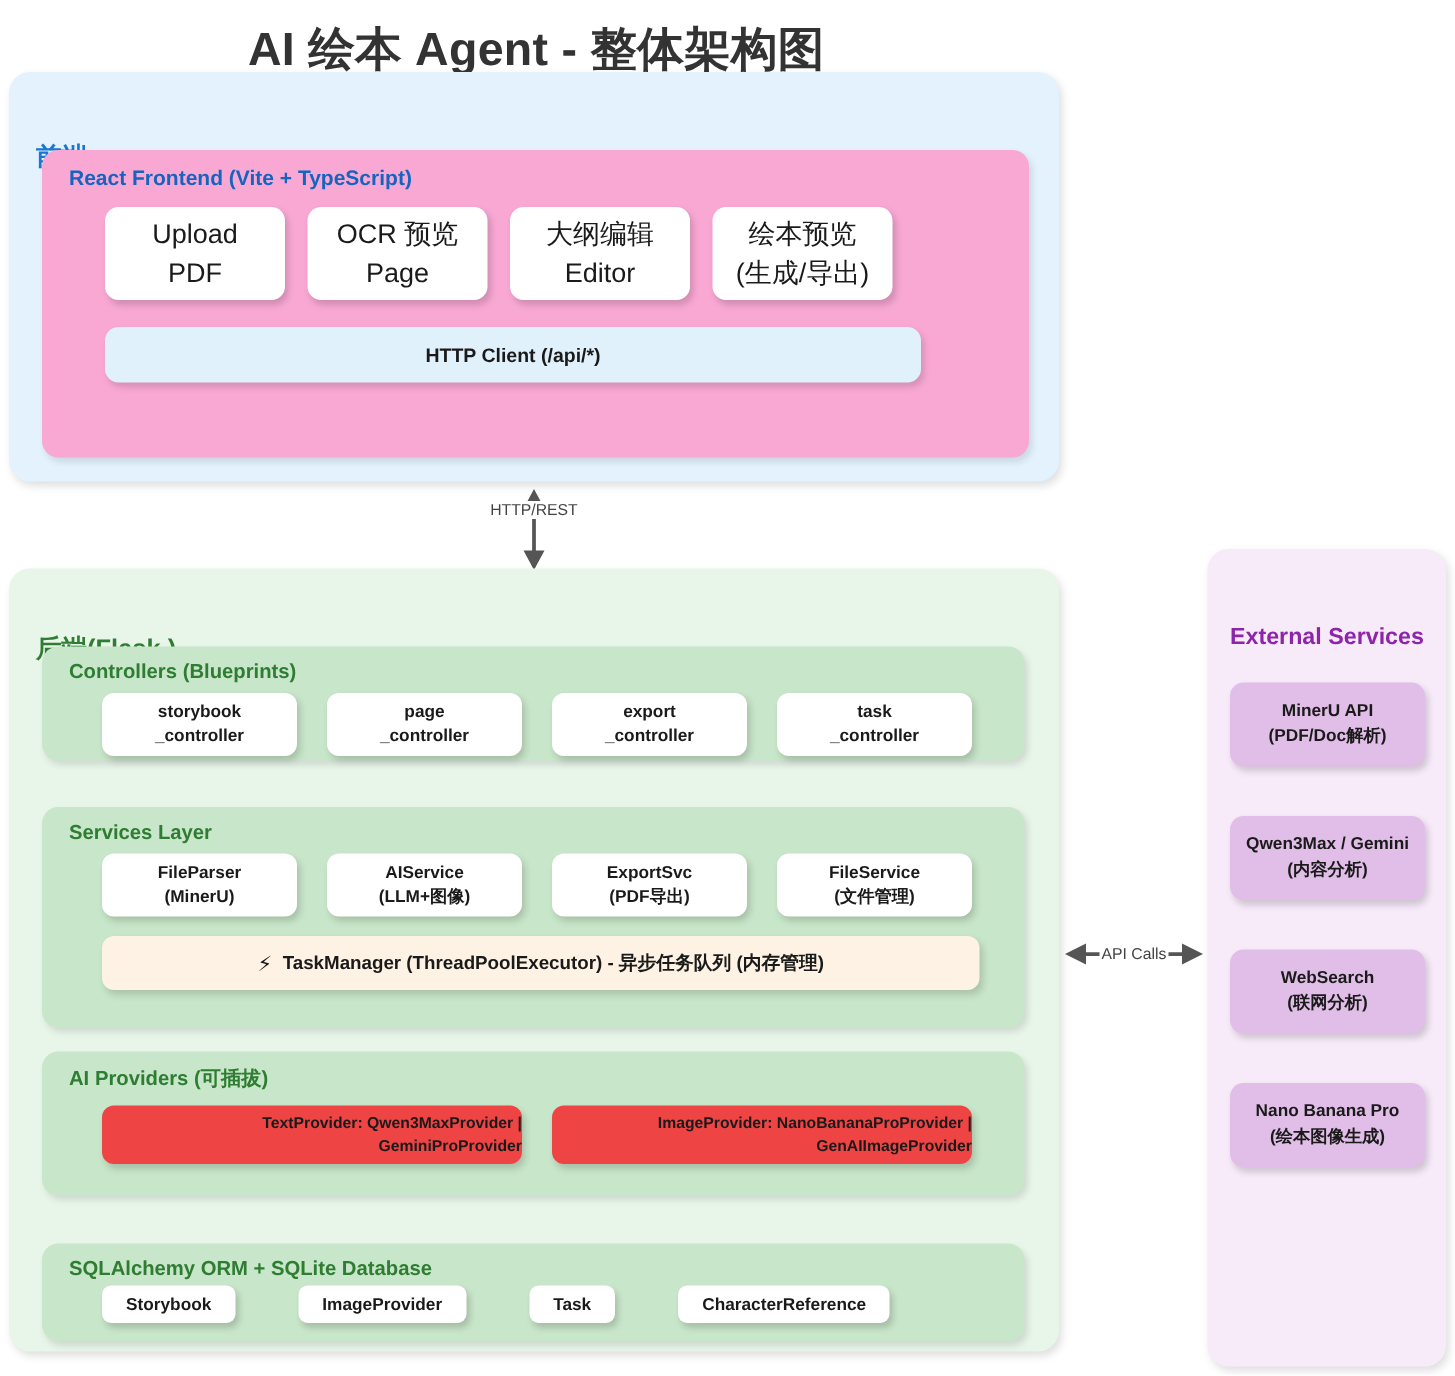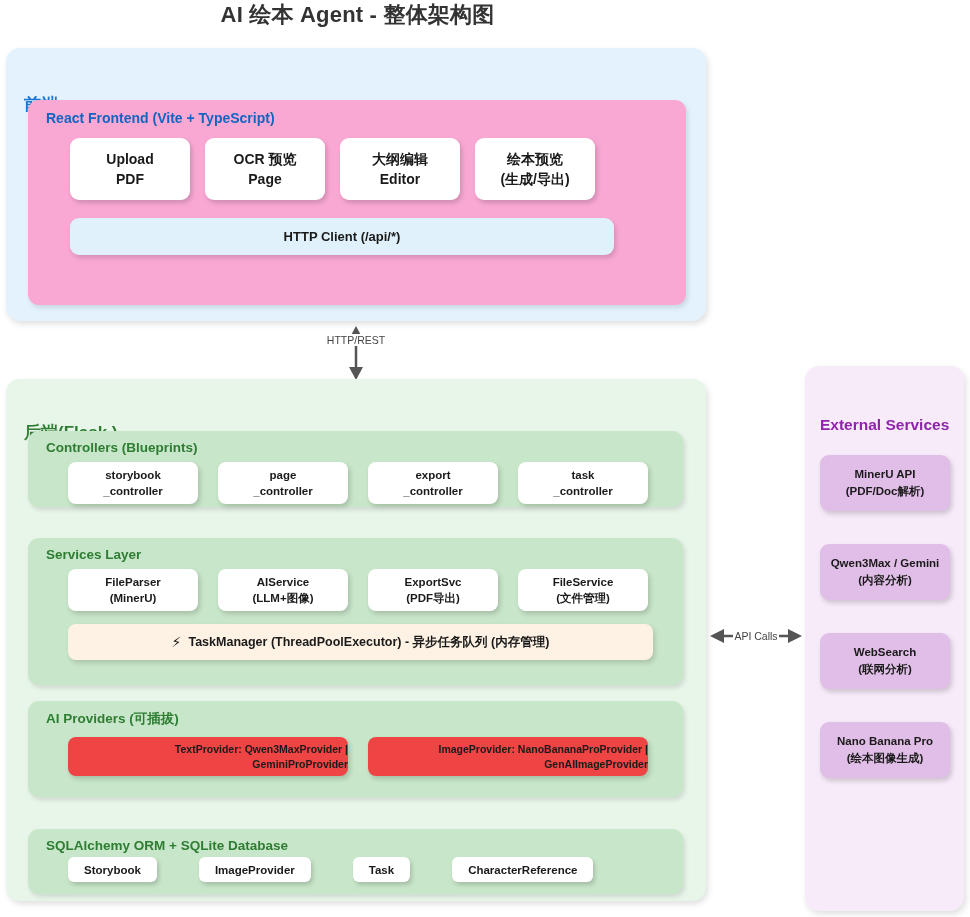--- a/index.html
+++ b/index.html
@@ -6,23 +6,23 @@
   html, body {
     width: 970px; height: 917px;
     background: #ffffff;
     font-family: "Liberation Sans", "DejaVu Sans", sans-serif;
     overflow: hidden;
   }
   #canvas { position: relative; width: 970px; height: 917px; }
 
   
   .diagram-title {
-    position: absolute; top: 0; left: 0; width: 715px;
+    position: absolute; top: 12px; left: 0; width: 715px;
     text-align: center;
-    font-size: 22px; font-weight: bold; color: #333333;
+    font-size: 31px; font-weight: bold; color: #333333;
     letter-spacing: 0.2px;
   }
 
   
   .outer-panel {
     position: absolute;
     border-radius: 14px;
     box-shadow: 2px 3px 6px rgba(0,0,0,0.13);
   }
   .outer-title {
@@ -54,21 +54,21 @@
 
   .fe-box-row {
     position: absolute; left: 42px; top: 38px;
     display: flex; gap: 15px;
   }
   .fe-box {
     width: 120px; height: 62px;
     background: #ffffff; border-radius: 9px;
     display: flex; flex-direction: column;
     align-items: center; justify-content: center;
-    font-size: 14px; font-weight: bold; color: #1a1a1a;
+    font-size: 18px; font-weight: normal; color: #1a1a1a;
     line-height: 1.45;
     box-shadow: 2px 3px 5px rgba(0,0,0,0.17);
     text-align: center;
   }
   #http-client-bar {
     position: absolute; left: 42px; top: 118px;
     width: 544px; height: 37px;
     background: #e1f1fb; border-radius: 9px;
     display: flex; align-items: center; justify-content: center;
     font-size: 13px; font-weight: bold; color: #1a1a1a;

